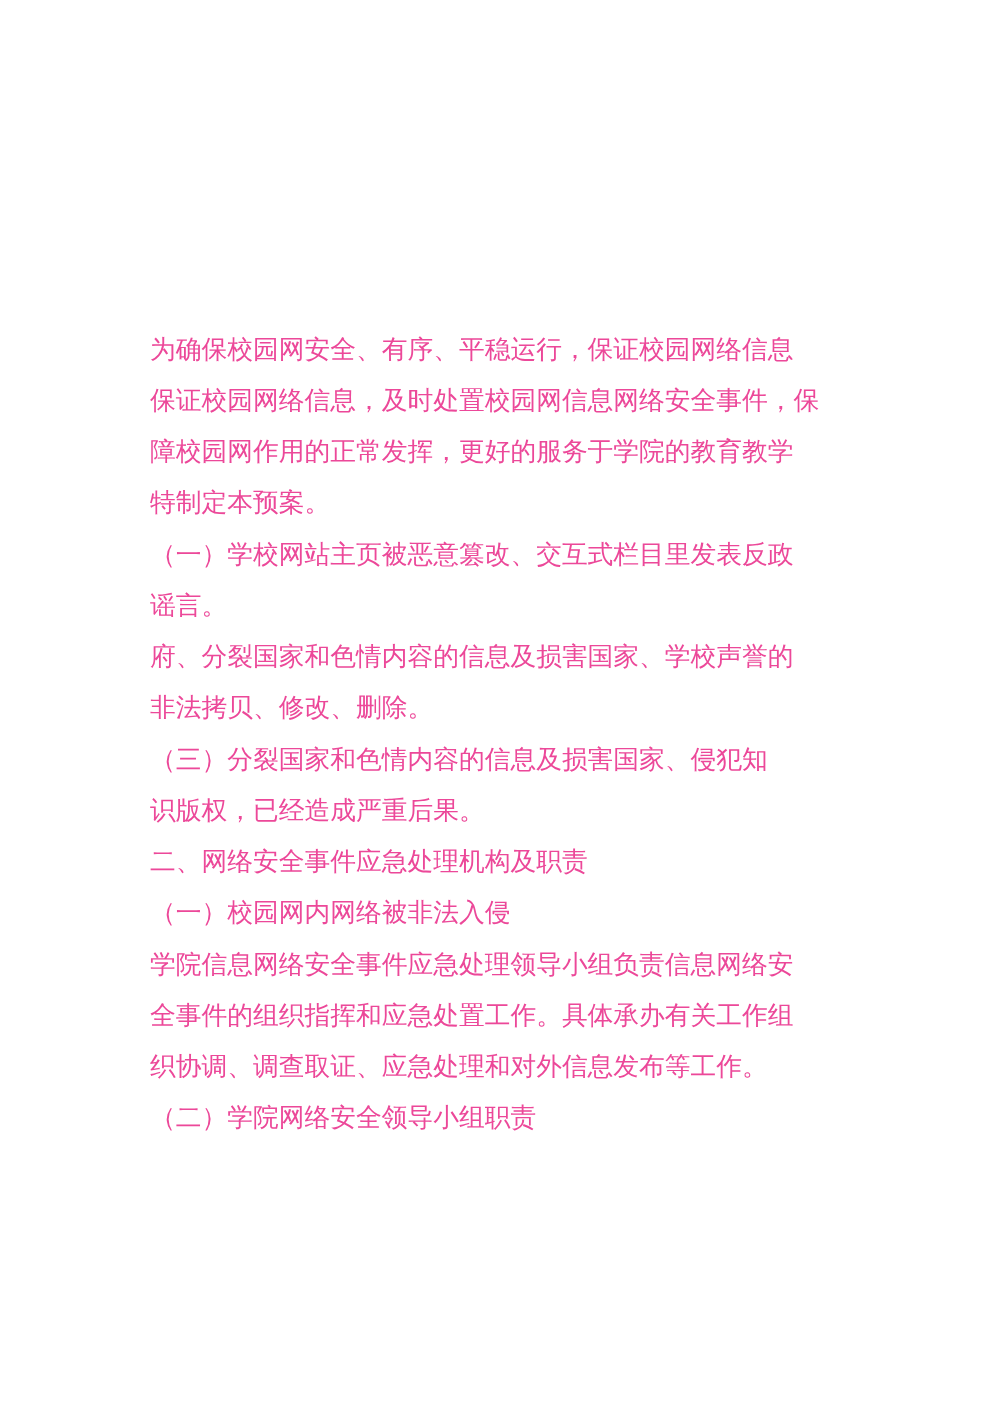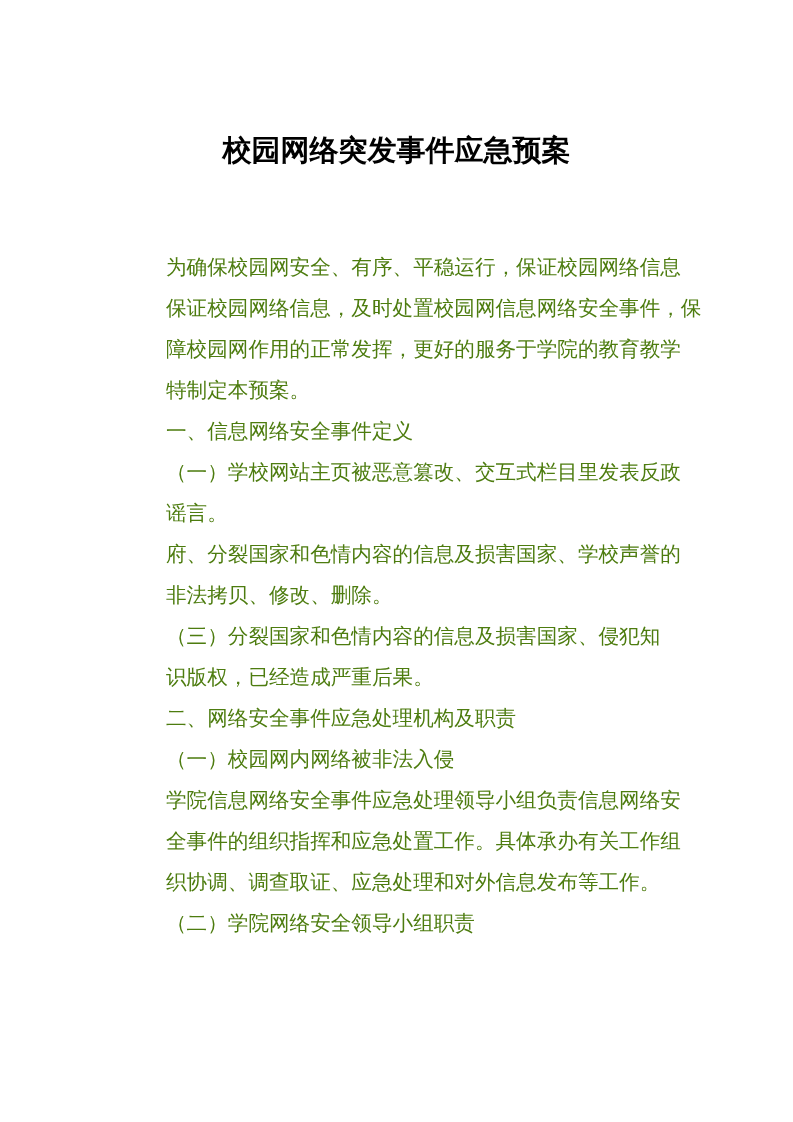--- a/index.html
+++ b/index.html
@@ -30,45 +30,42 @@
     text-align: center;
     font-size: 29px;
     font-weight: bold;
     letter-spacing: 0px;
     line-height: 44px;
     color: #000000;
   }
   .body-text {
     position: absolute;
     left: 120px;
-    top: 247px;
+    top: 259px;
     width: 556px;
     font-size: 20.6px;
     line-height: 41px;
-    color: #4d7c0f;
-    margin-left: 46px;
+    color: #ec4899;
   }
   .line {
     display: block;
     white-space: nowrap;
     height: 41px;
   }
 </style>
 </head>
 <body>
 
 <div class="page">
-  <div class="title">校园网络突发事件应急预案</div>
 
   <div class="body-text">
     <span class="line">为确保校园网安全、有序、平稳运行，保证校园网络信息</span>
     <span class="line">保证校园网络信息，及时处置校园网信息网络安全事件，保</span>
     <span class="line">障校园网作用的正常发挥，更好的服务于学院的教育教学</span>
     <span class="line">特制定本预案。</span>
-    <span class="line">一、信息网络安全事件定义</span>
     <span class="line">（一）学校网站主页被恶意篡改、交互式栏目里发表反政</span>
     <span class="line">谣言。</span>
     <span class="line">府、分裂国家和色情内容的信息及损害国家、学校声誉的</span>
     <span class="line">非法拷贝、修改、删除。</span>
     <span class="line">（三）分裂国家和色情内容的信息及损害国家、侵犯知</span>
     <span class="line">识版权，已经造成严重后果。</span>
     <span class="line">二、网络安全事件应急处理机构及职责</span>
     <span class="line">（一）校园网内网络被非法入侵</span>
     <span class="line">学院信息网络安全事件应急处理领导小组负责信息网络安</span>
     <span class="line">全事件的组织指挥和应急处置工作。具体承办有关工作组</span>

